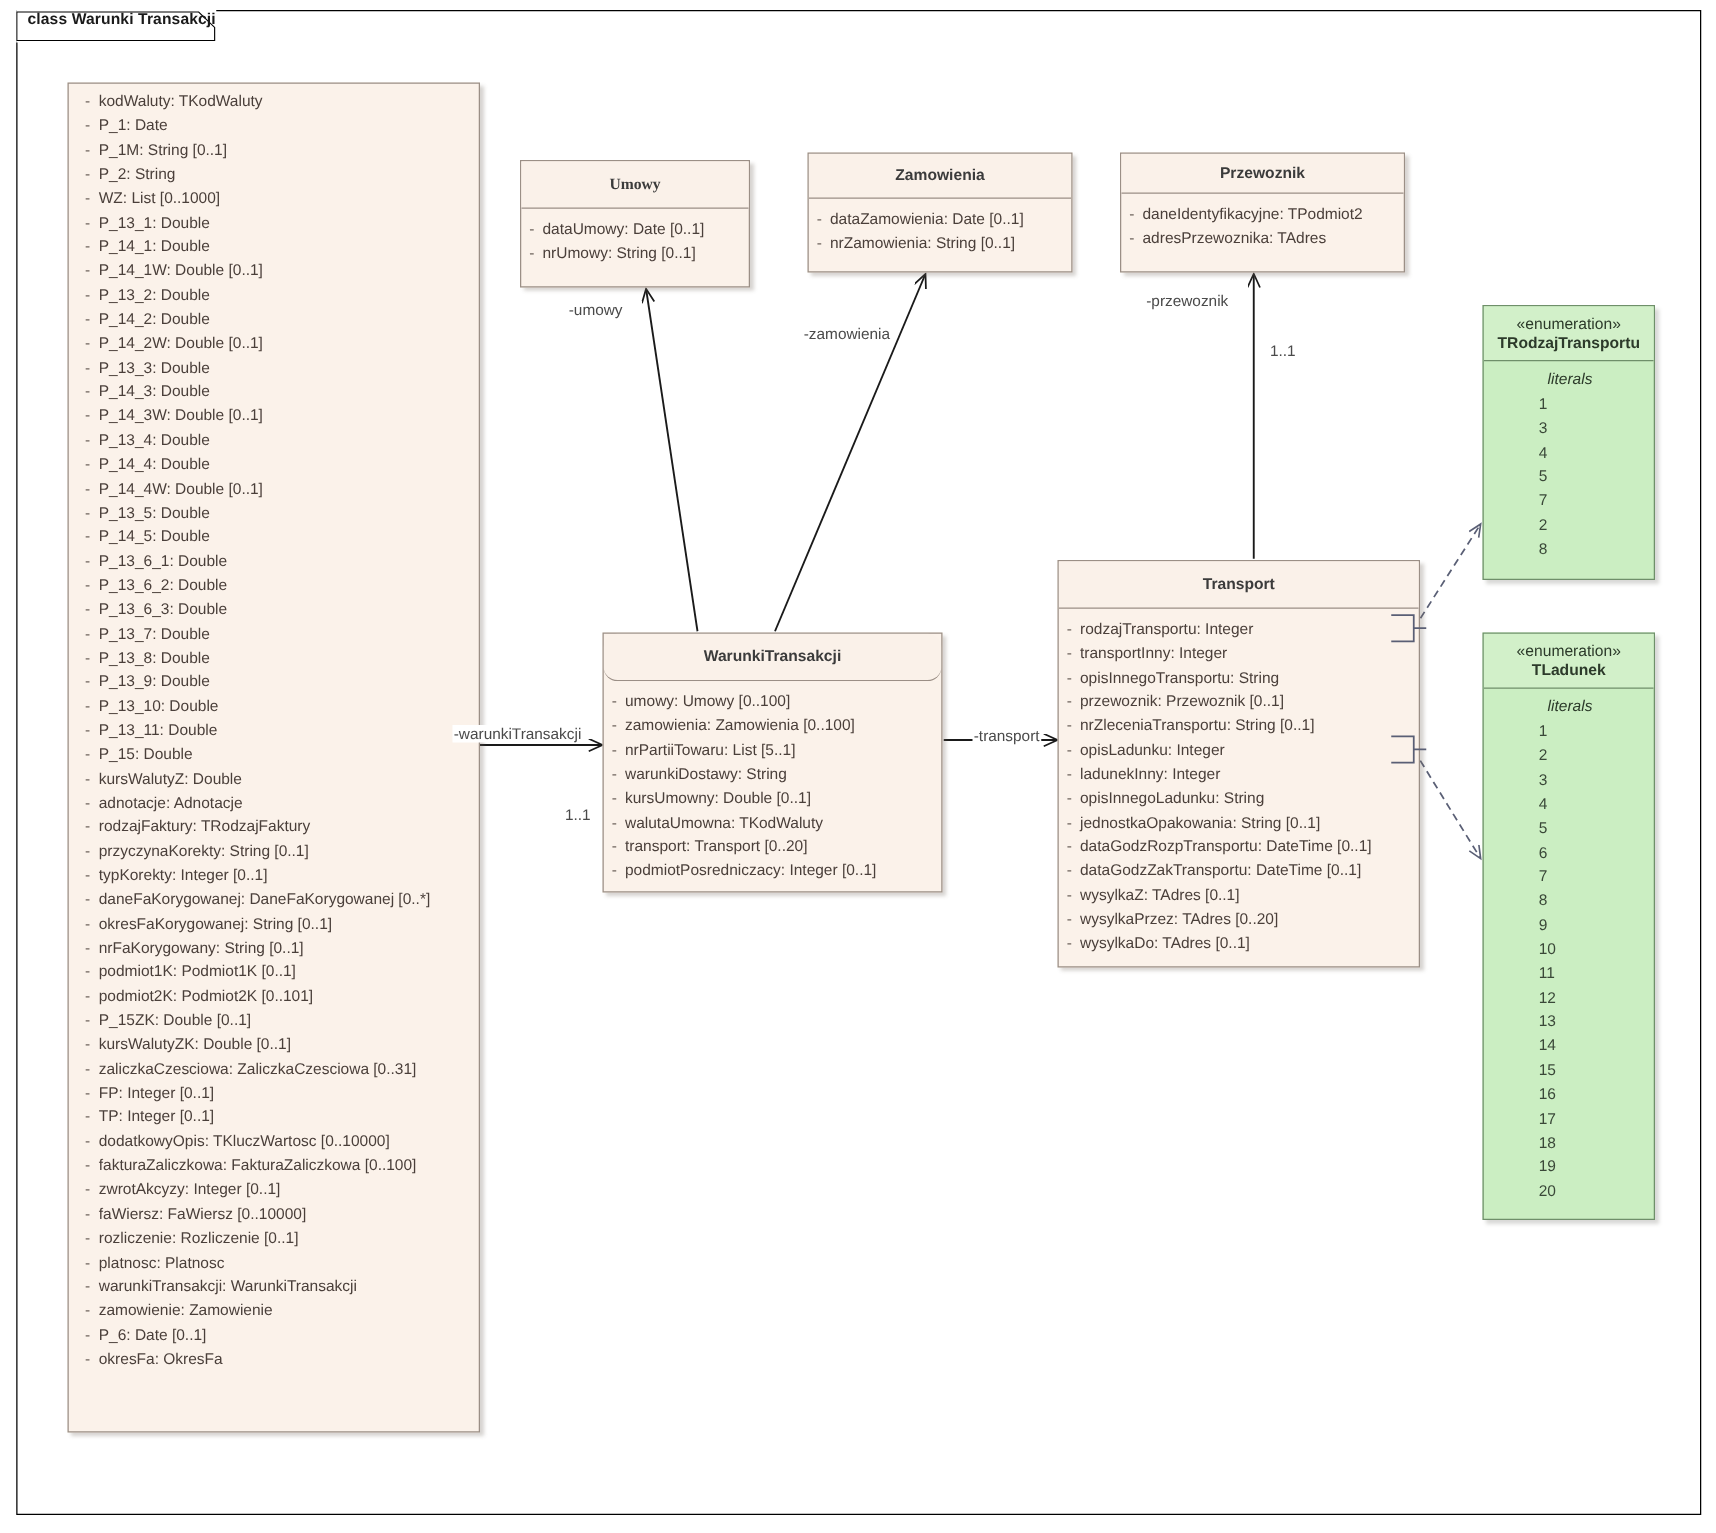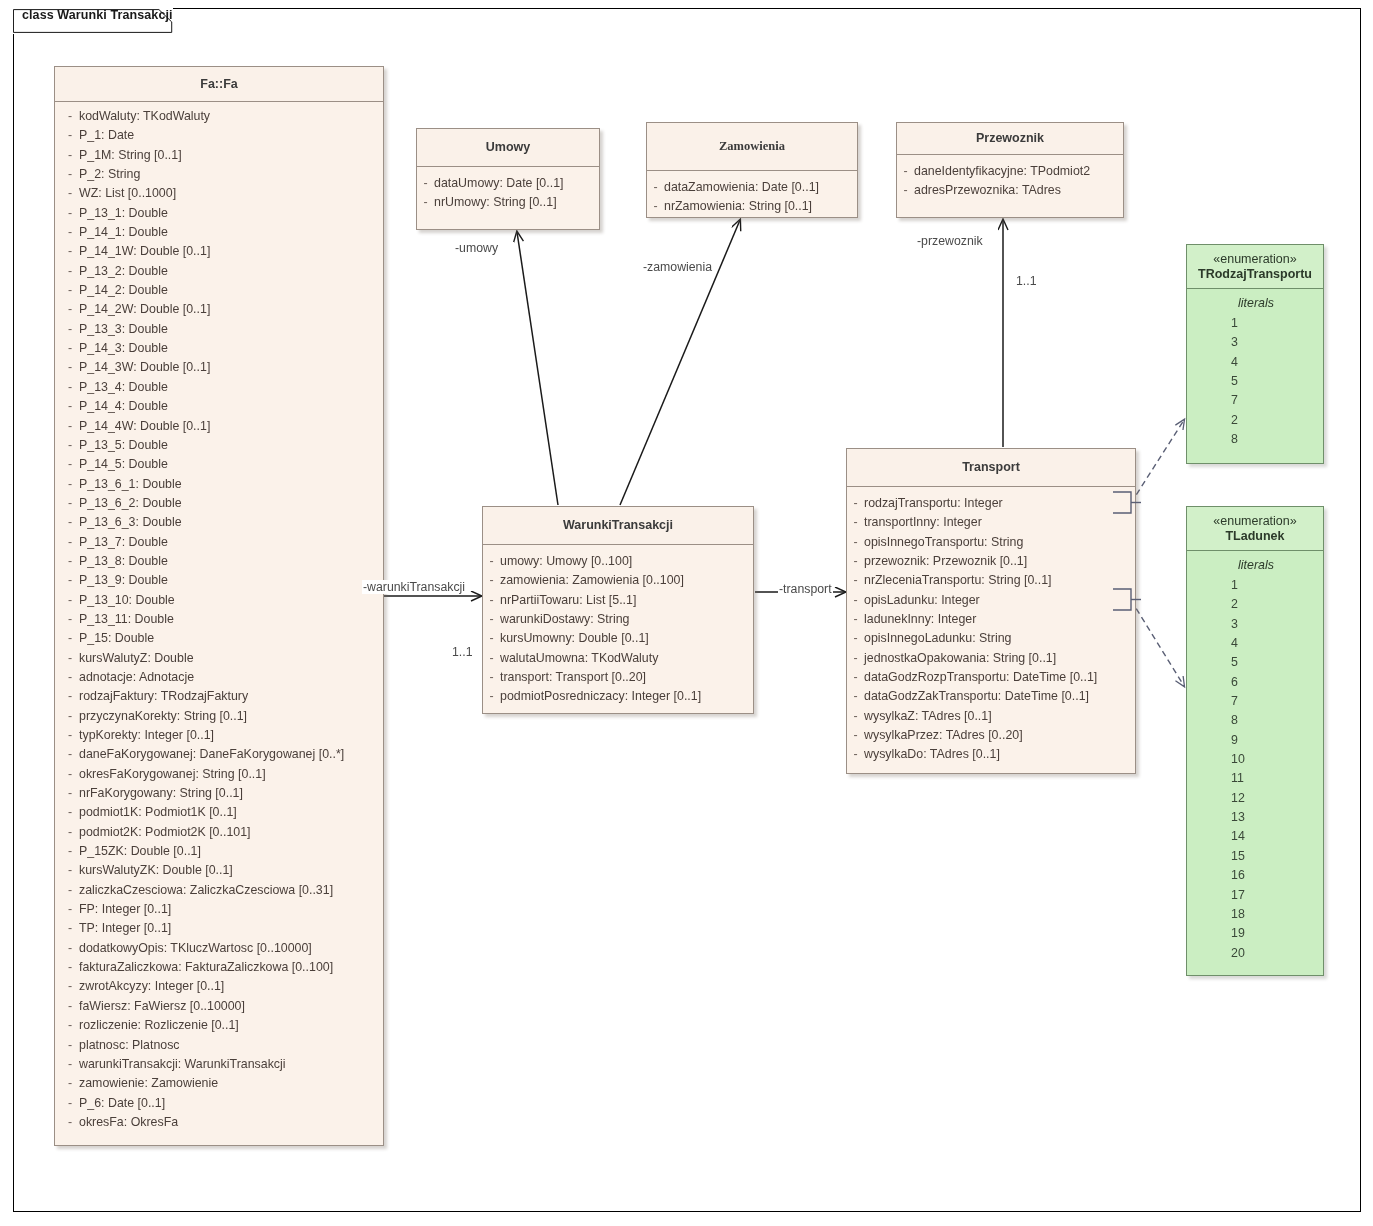--- a/index.html
+++ b/index.html
@@ -102,34 +102,34 @@
   .attr .txt { flex: 0 0 auto; }
 
   
   #fa-fa { left: 54px; top: 66px; width: 330px; height: 1080px; }
   #fa-fa .hdr { height: 35px; }
   #fa-fa .body { padding-top: 5px; }
   #fa-fa .attr .vis { width: 18px; flex: 0 0 18px; padding-left: 6px; }
 
   
   #umowy { left: 416px; top: 128px; width: 184px; height: 102px; }
-  #umowy .hdr { height: 38px; }
+  #umowy .hdr { height: 38px; font-family: Liberation Serif, serif; }
 
   
   #zamowienia { left: 646px; top: 122px; width: 212px; height: 96px; }
-  #zamowienia .hdr { height: 48px; font-family: Liberation Serif, serif; }
+  #zamowienia .hdr { height: 36px; }
 
   
   #przewoznik { left: 896px; top: 122px; width: 228px; height: 96px; }
   #przewoznik .hdr { height: 32px; }
   #przewoznik .body .attr { overflow: visible; }
 
   
   #warunki { left: 482px; top: 506px; width: 272px; height: 208px; }
-  #warunki .hdr { height: 38px; }
+  #warunki .hdr { height: 38px; border-radius: 11px; }
 
   
   #transport { left: 846px; top: 448px; width: 290px; height: 326px; }
   #transport .hdr { height: 38px; }
 
   
   .enum {
     position: absolute;
     box-sizing: border-box;
     border: 1px solid #6f8f6a;
@@ -272,23 +272,20 @@
   <div class="conn-label" style="left:778px; top:582px;">-transport</div>
 
   <div class="conn-label" style="left:454px; top:241px;">-umowy</div>
 
   <div class="conn-label" style="left:642px; top:234px;margin-top:26px;">-zamowienia</div>
 
   <div class="conn-label" style="left:916px; top:234px;">-przewoznik</div>
   <div class="mult-label" style="left:1016px; top:234px;">1..1</div>
 
   <div class="uml" id="fa-fa">
-    <div class="hdr">
-      <span>Fa::Fa</span>
-    </div>
     <div class="body">
         <div class="attr">
           <span class="vis">-</span>
           <span class="txt">kodWaluty: TKodWaluty</span>
         </div>
         <div class="attr">
           <span class="vis">-</span>
           <span class="txt">P_1: Date</span>
         </div>
         <div class="attr">

